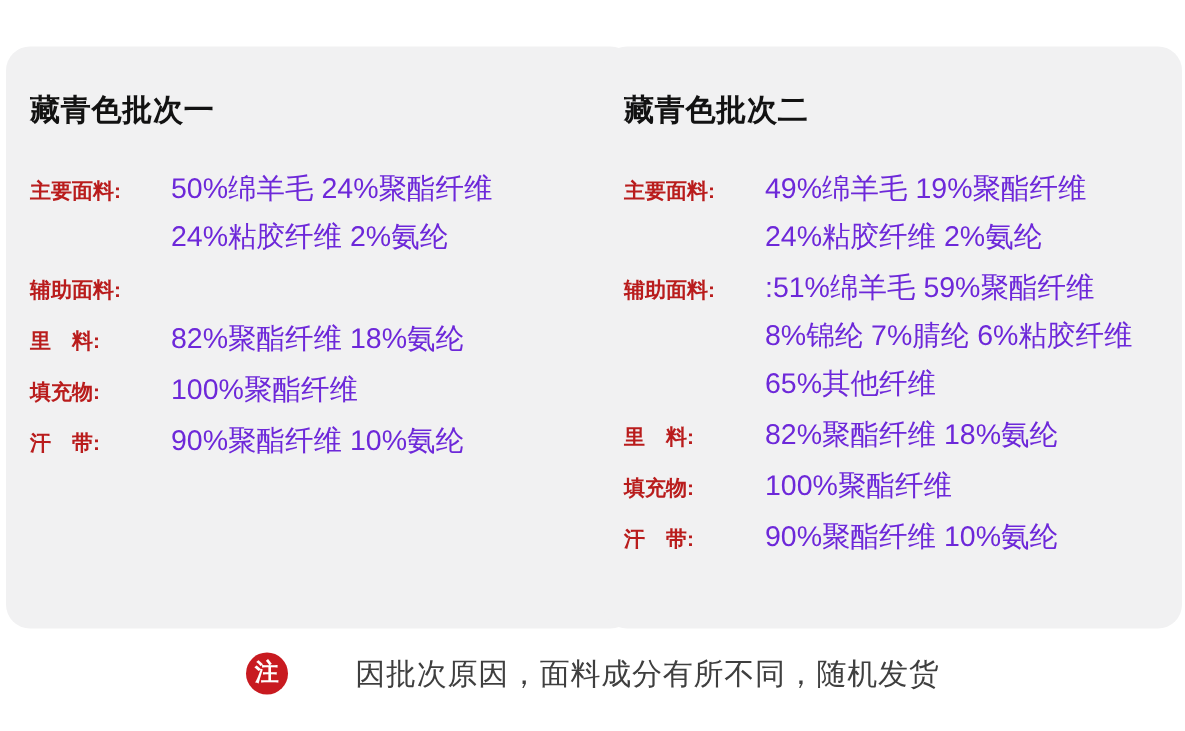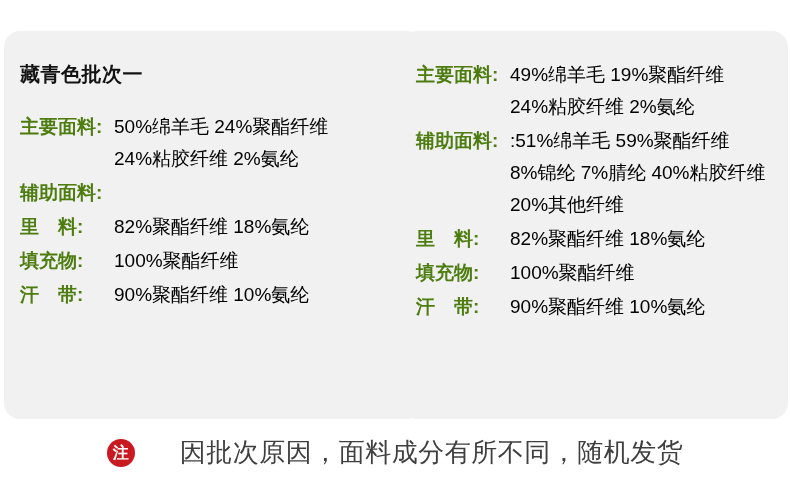--- a/index.html
+++ b/index.html
@@ -34,31 +34,31 @@
     color: #121212;
     letter-spacing: 0.5px;
   }
   .row {
     display: flex;
     align-items: flex-start;
     margin-bottom: 2px;
   }
   .row-label {
     flex: 0 0 94px;
-    font-size: 19px;
+    font-size: 14px;
     line-height: 32px;
     font-weight: bold;
-    color: #4d7c0f;
+    color: #b91c1c;
     white-space: pre;
   }
   .row-values { flex: 1; }
   .value-line {
     font-size: 19px;
     line-height: 32px;
-    color: #000000;
+    color: #6d28d9;
     white-space: pre;
   }
   .note {
     position: absolute;
     left: 0;
     top: 435px;
     width: 100%;
     display: flex;
     align-items: center;
     justify-content: center;
@@ -71,21 +71,21 @@
     background: #c81a20;
     color: #ffffff;
     font-size: 16px;
     font-weight: bold;
     display: flex;
     align-items: center;
     justify-content: center;
     line-height: 1;
   }
   .note-text {
-    font-size: 26px;
+    font-size: 20px;
     color: #3f3f3f;
     letter-spacing: 0.5px;
     margin-left: 27px;
   }
 </style>
 </head>
 <body>
 
 <div class="page">
 
@@ -120,35 +120,36 @@
 
     <div class="row">
       <span class="row-label">汗　带:</span>
       <div class="row-values">
         <div class="value-line">90%聚酯纤维 10%氨纶</div>
       </div>
     </div>
   </section>
 
   <section class="card card-2">
+    <h2 class="card-title">藏青色批次二</h2>
 
     <div class="row">
       <span class="row-label">主要面料:</span>
       <div class="row-values">
         <div class="value-line">49%绵羊毛 19%聚酯纤维</div>
         <div class="value-line">24%粘胶纤维 2%氨纶</div>
       </div>
     </div>
 
     <div class="row">
       <span class="row-label">辅助面料:</span>
       <div class="row-values">
         <div class="value-line">:51%绵羊毛 59%聚酯纤维</div>
-        <div class="value-line">8%锦纶 7%腈纶 40%粘胶纤维</div>
-        <div class="value-line">20%其他纤维</div>
+        <div class="value-line">8%锦纶 7%腈纶 6%粘胶纤维</div>
+        <div class="value-line">65%其他纤维</div>
       </div>
     </div>
 
     <div class="row">
       <span class="row-label">里　料:</span>
       <div class="row-values">
         <div class="value-line">82%聚酯纤维 18%氨纶</div>
       </div>
     </div>
 

